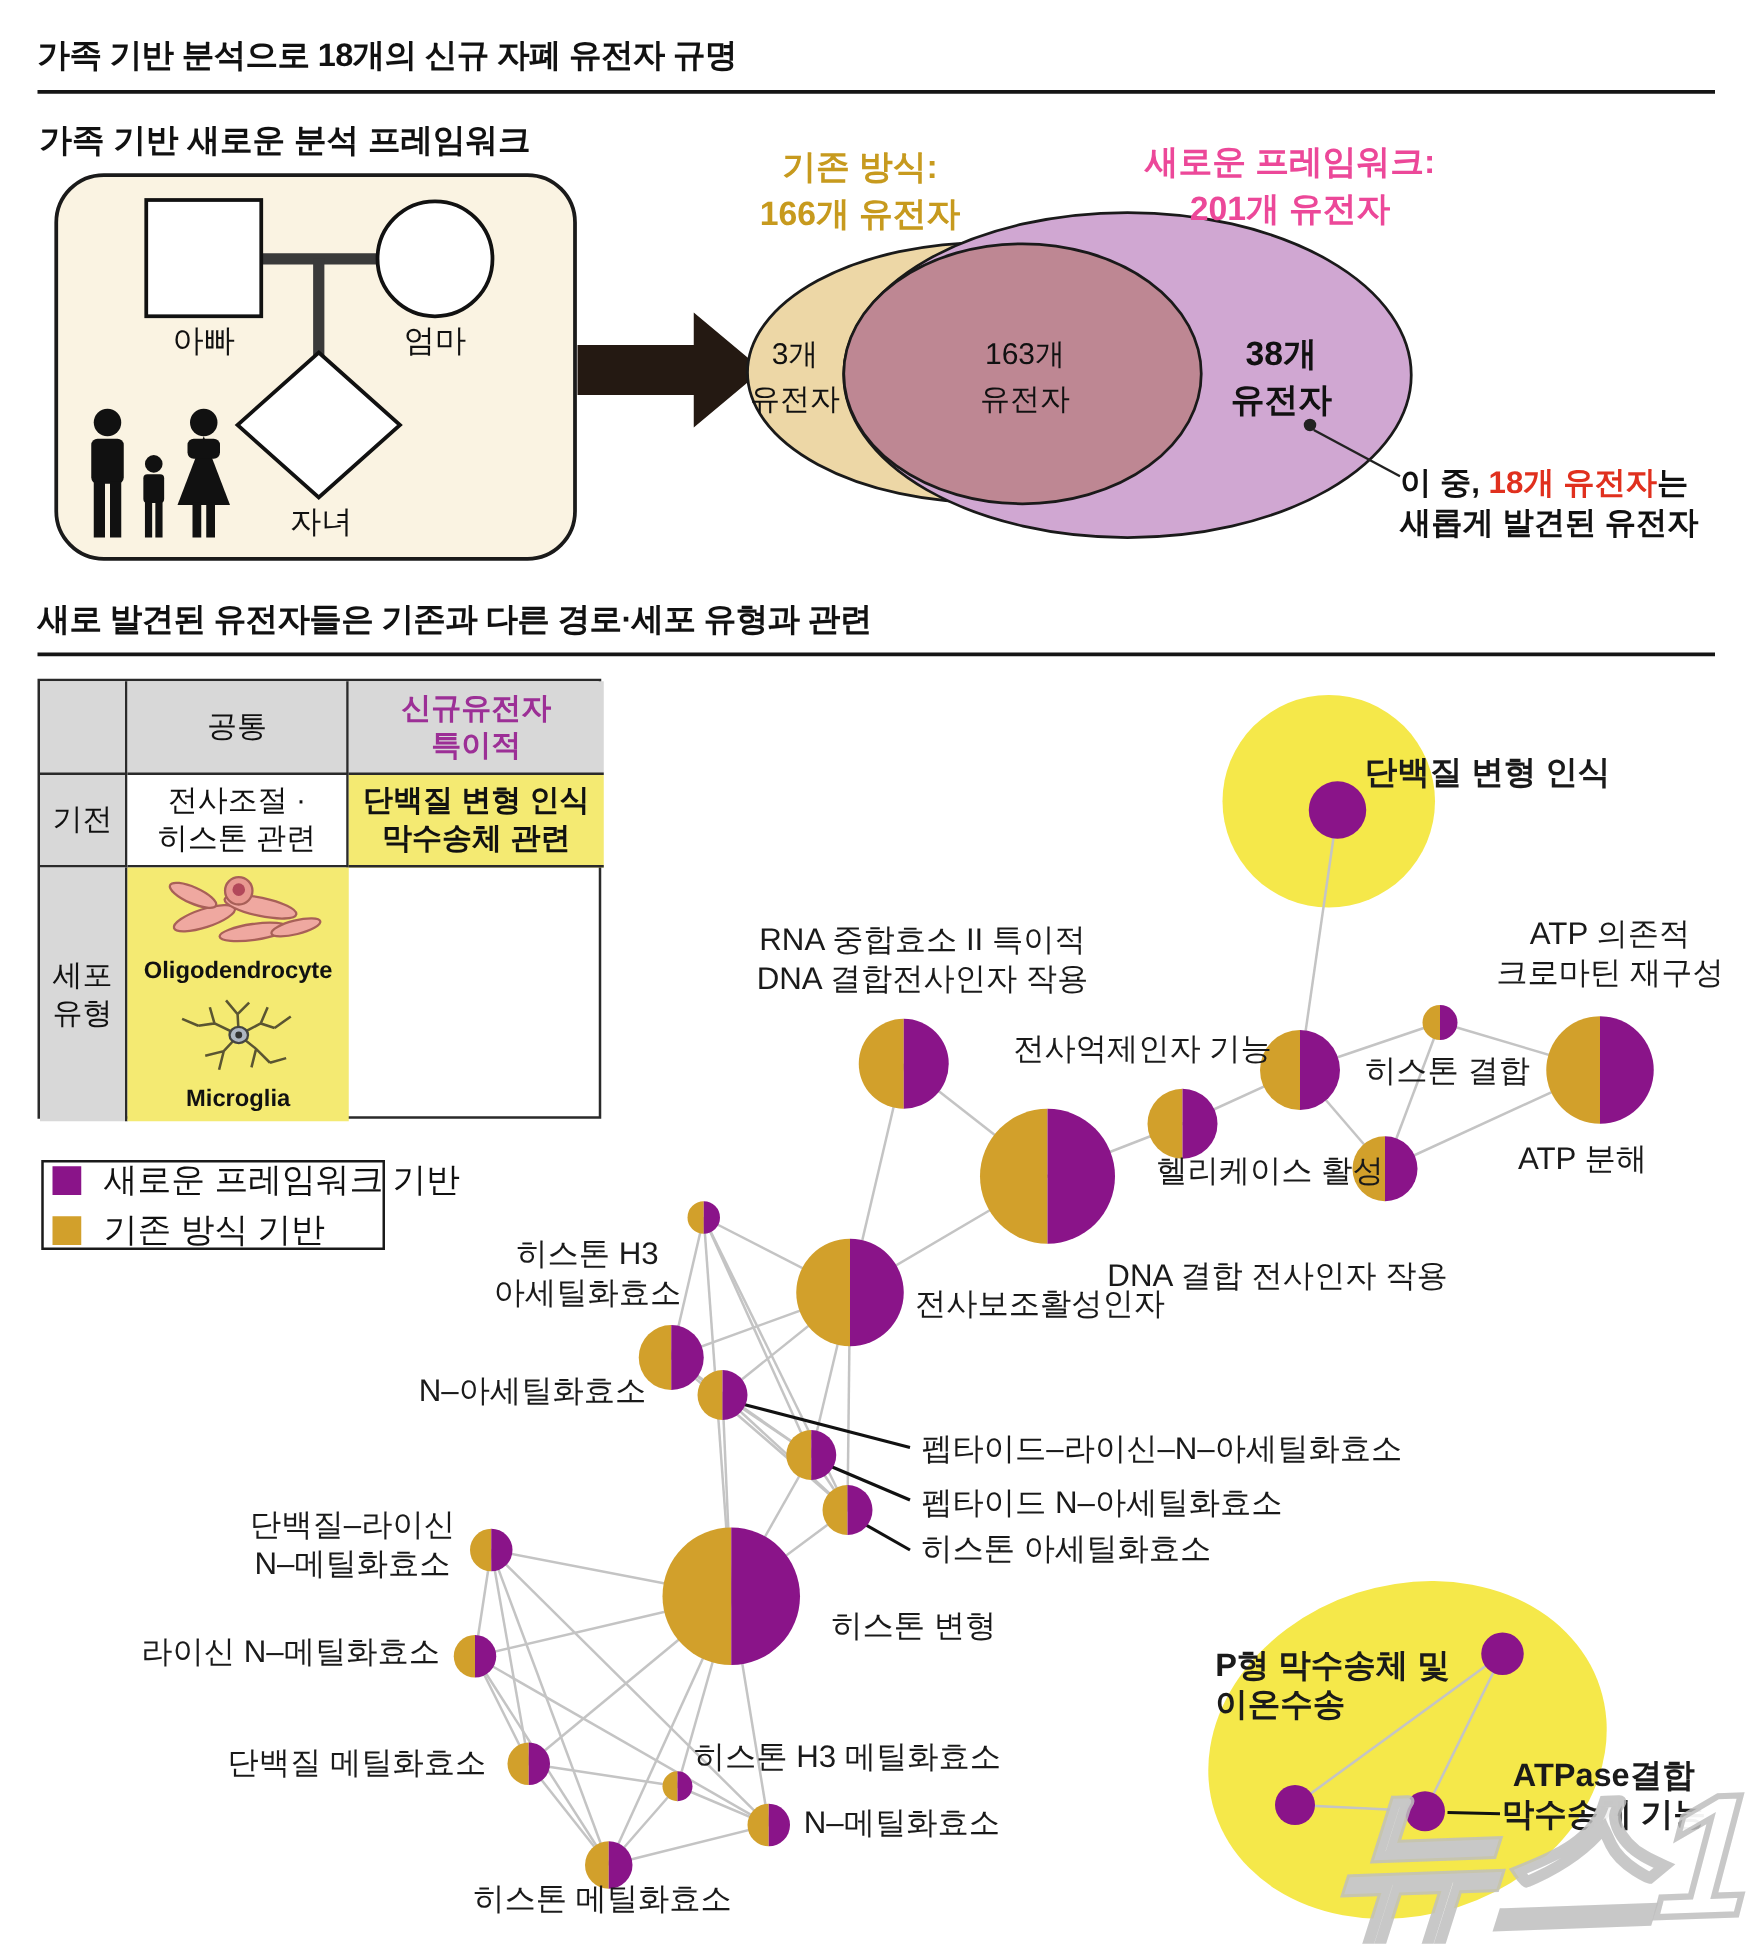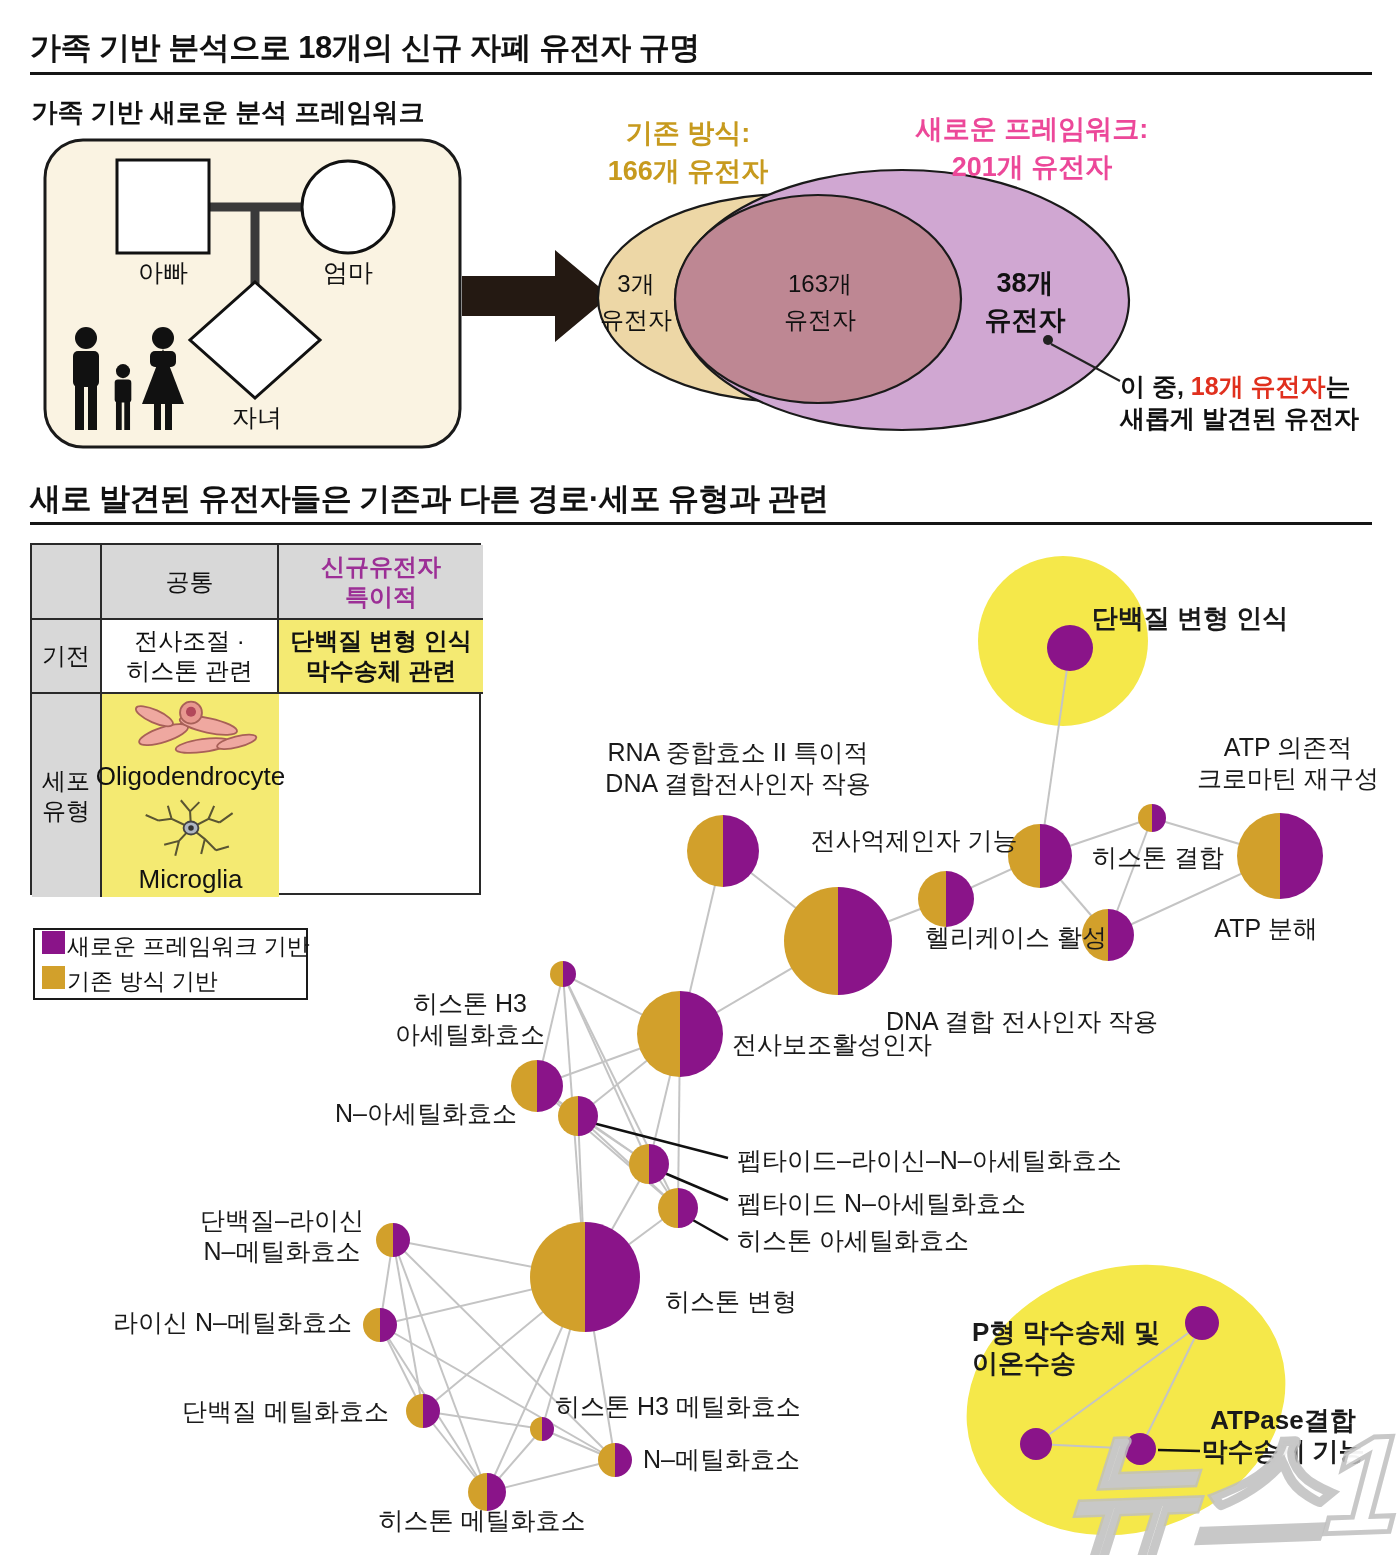--- a/index.html
+++ b/index.html
@@ -2,21 +2,21 @@
 <html><head>
 <meta charset="utf-8">
 <style>
   html,body{margin:0;padding:0;}
   body{
     width:1400px;height:1555px;position:relative;background:#ffffff;
     font-family:"Liberation Sans","DejaVu Sans",sans-serif;color:#111;
     overflow:hidden;
   }
   .hr{position:absolute;height:3px;background:#151515;}
-  .sec-title{position:absolute;font-size:31px;font-weight:bold;letter-spacing:-0.5px;white-space:nowrap;}
+  .sec-title{position:absolute;font-size:26px;font-weight:bold;letter-spacing:-0.5px;white-space:nowrap;}
   .cblock{position:absolute;transform:translate(-50%,-50%);text-align:center;white-space:nowrap;}
   .sub-title{font-size:26px;font-weight:bold;}
   .fam-label{font-size:25px;}
   .venn-head{font-size:27px;font-weight:bold;line-height:38px;}
   .venn-txt{font-size:24px;line-height:36px;}
   .venn-txt-b{font-size:27px;font-weight:bold;line-height:37px;}
   .annotation{position:absolute;font-size:25px;font-weight:bold;line-height:32px;white-space:nowrap;}
   
   #info-table{position:absolute;left:30px;top:543px;width:451px;height:352px;
     display:grid;grid-template-columns:70px 177px 204px;grid-template-rows:75px 74px 203px;
@@ -25,25 +25,25 @@
     display:flex;flex-direction:column;align-items:center;justify-content:center;
     font-size:24px;line-height:30px;text-align:center;box-sizing:border-box;}
   .cell.last-c{border-right:none;}
   .cell.last-r{border-bottom:none;}
   .cell.gray{background:#D8D8D8;}
   .cell.yellow{background:#F4EA72;}
   .cell.white{background:#ffffff;}
   .purple-head{color:#9C2F96;font-weight:bold;}
   .bold{font-weight:bold;}
   .en-label{font-size:24px;line-height:29px;}
-  .en-label-b{font-size:26px;font-weight:normal;line-height:29px;}
+  .en-label-b{font-size:19px;font-weight:bold;line-height:29px;}
   
   #legend{position:absolute;left:33px;top:928px;width:275px;height:72px;border:2.5px solid #1a1a1a;
     box-sizing:border-box;display:flex;flex-direction:column;justify-content:center;gap:4px;padding-left:7px;}
-  .legend-row{display:flex;gap:2px;font-size:23px;white-space:nowrap;}
+  .legend-row{display:flex;align-items:center;gap:18px;font-size:27px;white-space:nowrap;}
   .swatch{width:23px;height:23px;display:inline-block;flex:0 0 auto;}
   
   .net-label{position:absolute;font-size:25px;line-height:31px;color:#1a1a1a;white-space:nowrap;}
   .net-label.bold{font-weight:bold;font-size:26px;}
   
   #watermark{position:absolute;left:1062px;top:1398px;font-size:138px;font-weight:bold;font-style:italic;
     color:rgba(255,255,255,0.95);-webkit-text-stroke:5px rgba(190,190,190,0.85);
     transform:rotate(-2deg) skewX(-6deg);letter-spacing:-6px;z-index:30;pointer-events:none;}
   svg{position:absolute;left:0;top:0;}
   #net-labels{position:absolute;left:0;top:0;width:1400px;height:1555px;pointer-events:none;}

